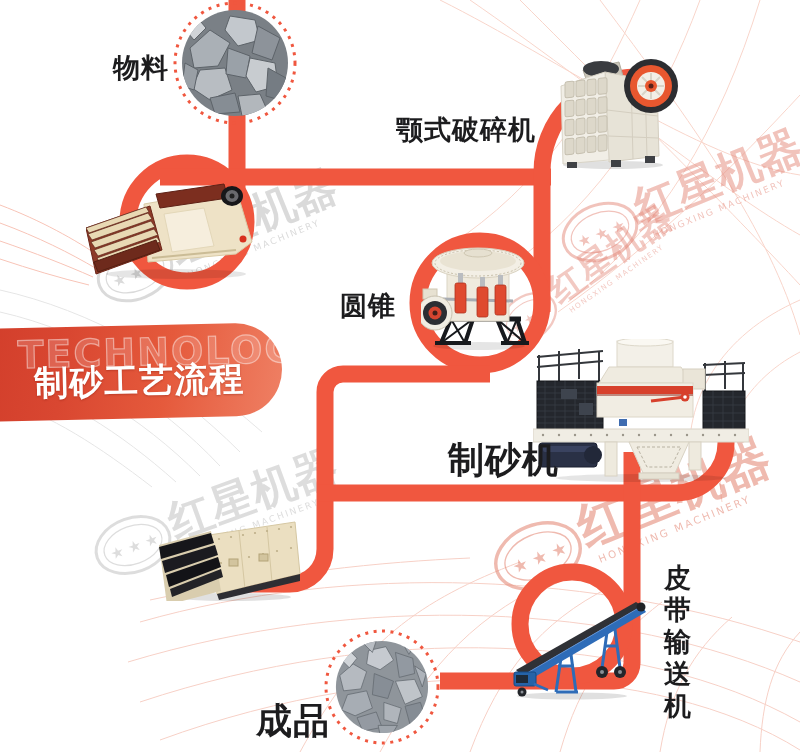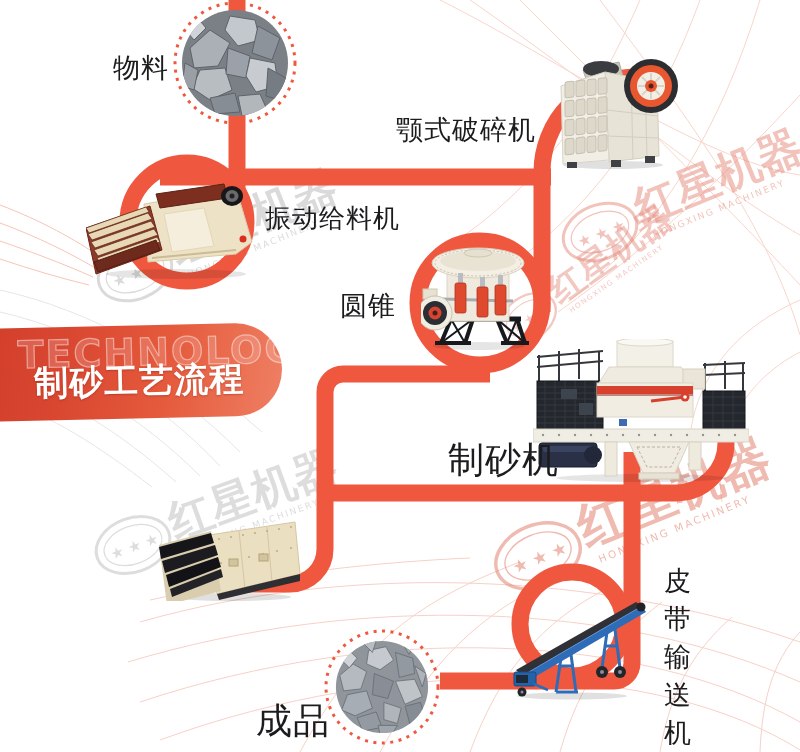--- a/index.html
+++ b/index.html
@@ -1,22 +1,22 @@
 <!DOCTYPE html>
 <html><head>
 <meta charset="utf-8">
 <style>
   html,body{margin:0;padding:0;}
   #stage{position:relative;width:800px;height:752px;background:#ffffff;overflow:hidden;
          font-family:"DejaVu Sans","Liberation Sans",sans-serif;}
   #stage svg{display:block;}
   .layer{position:absolute;left:0;top:0;}
   .machine{position:absolute;}
-  .lbl{position:absolute;color:#1c1c1e;font-weight:400;letter-spacing:1px;white-space:nowrap;z-index:40;}
-  .lbl-v{white-space:normal;word-break:break-all;line-height:38px;}
+  .lbl{position:absolute;color:#1c1c1e;font-weight:700;letter-spacing:1px;white-space:nowrap;z-index:40;}
+  .lbl-v{white-space:normal;word-break:break-all;line-height:32px;}
   #banner{position:absolute;left:-52px;top:326px;width:334px;height:93px;z-index:20;
           border-radius:0 47px 47px 0;
           background:linear-gradient(100deg,#cf3a28 0%,#d94731 35%,#e55a3c 65%,#ef8064 100%);
           transform:rotate(-1.3deg);}
   #banner-word{position:absolute;left:70px;top:5px;font-size:38px;font-weight:bold;letter-spacing:2px;
           color:rgba(255,255,255,0.16);-webkit-text-stroke:1.2px rgba(255,255,255,0.45);}
   #banner-title{position:absolute;left:86px;top:33px;font-size:34px;font-weight:bold;color:#ffffff;
           letter-spacing:1px;text-shadow:0 1px 2px rgba(120,20,10,.35);}
 </style>
 </head>
@@ -344,21 +344,20 @@
       <polygon points="6,20 16,12 24,20 16,30" fill="#d0d4d8"></polygon>
       <polygon points="46,90 66,90 60,100 48,100" fill="#9fa5ac"></polygon>
       <polygon points="84,28 96,36 92,50" fill="#aeb3ba"></polygon>
       <polygon points="30,4 44,2 40,14" fill="#b8bdc3"></polygon>
       <polygon points="70,2 84,6 78,16" fill="#a0a6ae"></polygon>
     </g>
   </svg>
 
   <div class="lbl" style="left:113px;top:50px;font-size:27px">物料</div>
   <div class="lbl" style="left:396px;top:112px;font-size:27px">颚式破碎机</div>
-  <div class="lbl" style="left:265px;top:201px;font-size:26px">振动给料机</div>
   <div class="lbl" style="left:340px;top:291px;width:83px;text-align:left;font-size:27px;line-height:30px">
     <span>圆锥</span><br>
   </div>
   <div class="lbl" style="left:448px;top:436px;font-size:36px">制砂机</div>
   <div class="lbl" style="left:256px;top:697px;font-size:36px">成品</div>
   <div class="lbl lbl-v" style="left:664px;top:562px;width:30px;font-size:27px">皮带输送机</div>
 
 </div>
 
 </body></html>

